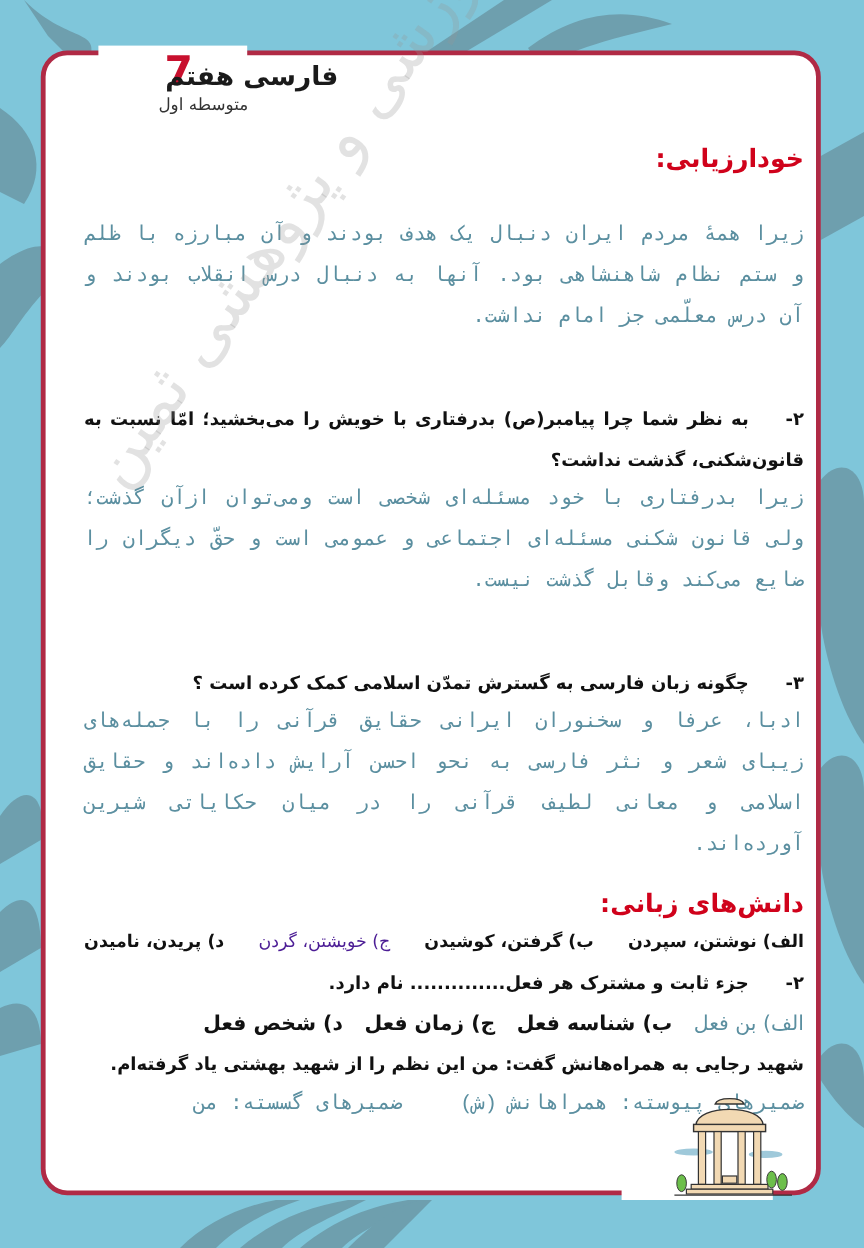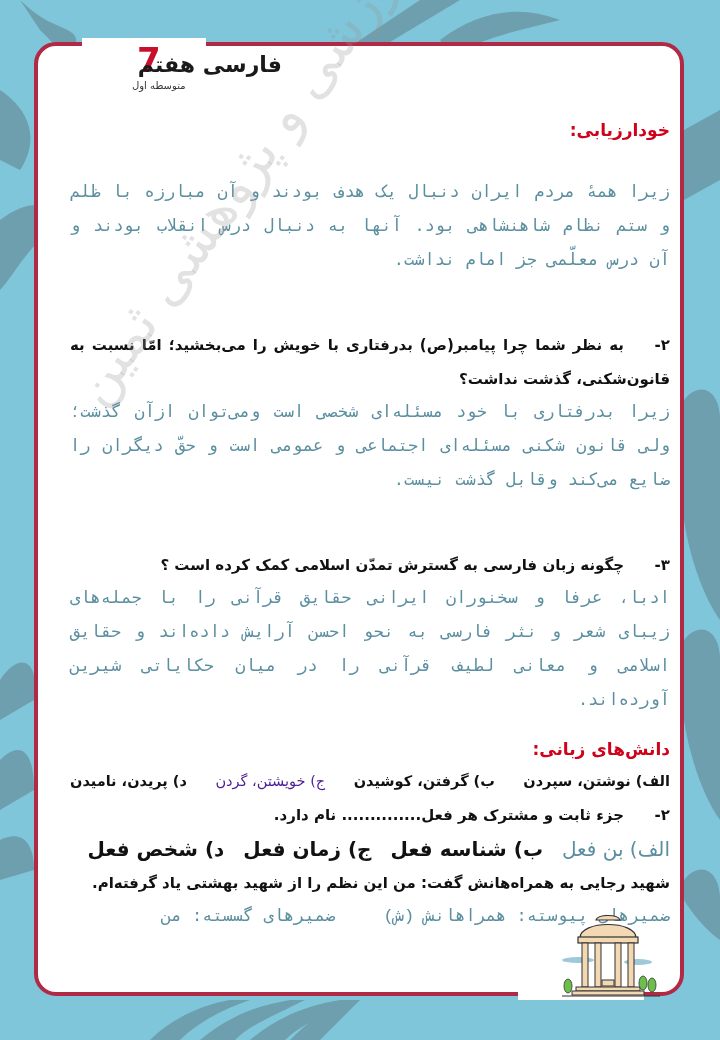--- a/index.html
+++ b/index.html
@@ -12,30 +12,30 @@
     .page {
       position: absolute; left: 34px; top: 42px; width: 650px; height: 954px;
       background: #ffffff; border: 4px solid #b02a45; border-radius: 22px;
       box-sizing: border-box; z-index: 1;
     }
     .top-gap { position: absolute; left: 82px; top: 38px; width: 124px; height: 10px; background:#fff; z-index: 2; }
     .bottom-gap { position: absolute; left: 518px; top: 990px; width: 126px; height: 10px; background:#fff; z-index: 2; }
     .logo { position: absolute; left: 122px; top: 42px; width: 170px; height: 56px; z-index: 3; }
     .logo .seven { position: absolute; left: 15px; top: -2px; font-size: 34px; color: #c8102e; font-weight: bold; font-family: "DejaVu Sans", sans-serif; }
     .logo .main { position: absolute; right: 10px; top: 10px; font-size: 22px; font-weight: bold; color: #1a1a1a; direction: rtl; letter-spacing: 1px; }
-    .logo .sub { position: absolute; left: 10px; top: 38px; font-size: 10px; color: #333; direction: rtl; }
+    .logo .sub { position: absolute; left: 10px; top: 38px; font-size: 14px; color: #333; direction: rtl; }
 
     .content { position: absolute; left: 70px; top: 110px; width: 600px; z-index: 3; direction: rtl; text-align: right; }
-    .section-title { color: #d0021b; font-weight: bold; font-size: 17px; margin: 0; }
+    .section-title { color: #d0021b; font-weight: bold; font-size: 21px; margin: 0; }
     .q { color: #111; font-weight: bold; font-size: 15px; line-height: 34px; margin: 0; }
     .q .num { display: inline-block; width: 46px; }
     .a { color: #5b8fa0; font-size: 17px; line-height: 34px; margin: 0; text-align: justify; text-align-last: right; font-family: Liberation Mono, monospace; }
     .opts { display: flex; justify-content: space-between; font-weight: bold; font-size: 14.5px; color: #111; line-height: 34px; }
     .opts .correct { color: #4c1d95; font-weight: normal; }
-    .opts2 { font-weight: bold; font-size: 20px; color: #111; line-height: 34px; }
+    .opts2 { font-weight: bold; font-size: 17px; color: #111; line-height: 34px; }
     .opts2 span { margin-left: 12px; }
     .opts2 .correct { color: #5b8fa0; font-weight: normal; }
     .watermark {
       position: absolute; left: 60px; top: 380px; z-index: 4;
       transform: rotate(-55deg); transform-origin: left top;
       font-size: 54px; color: rgba(150,150,150,0.28); white-space: nowrap; direction: rtl;
       pointer-events: none;
     }
     .mausoleum { position: absolute; left: 548px; top: 910px; width: 120px; height: 90px; z-index: 3; }
   </style>

